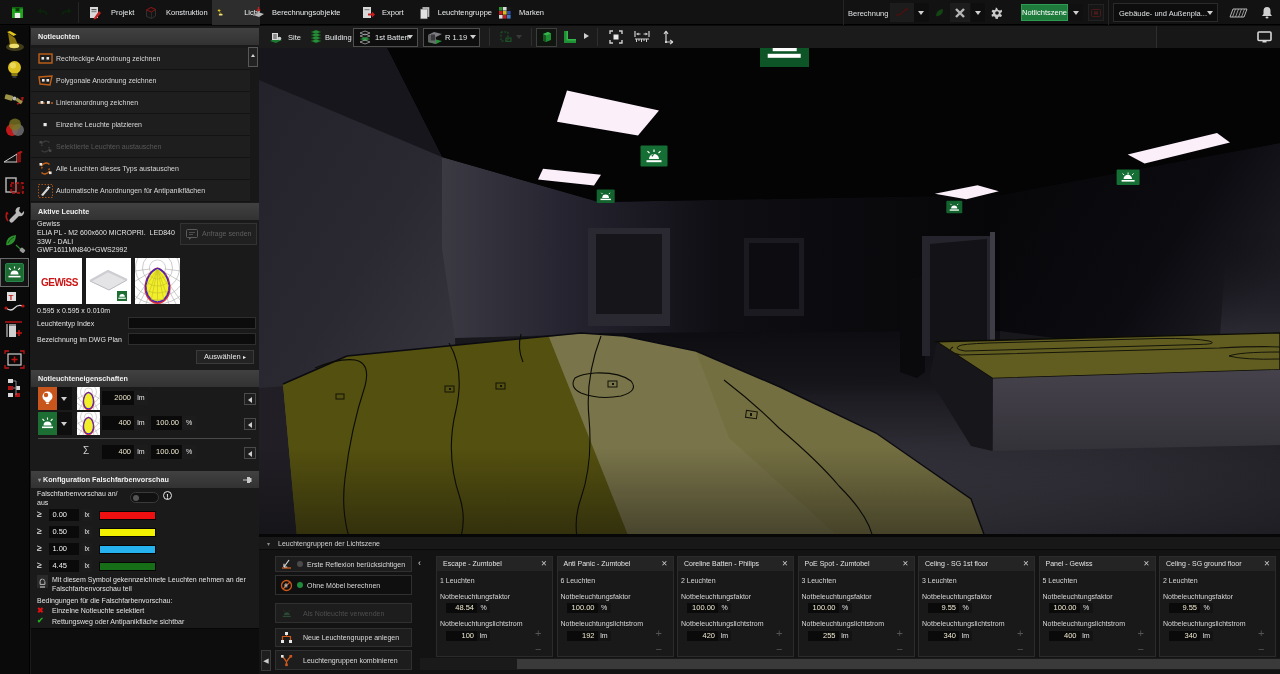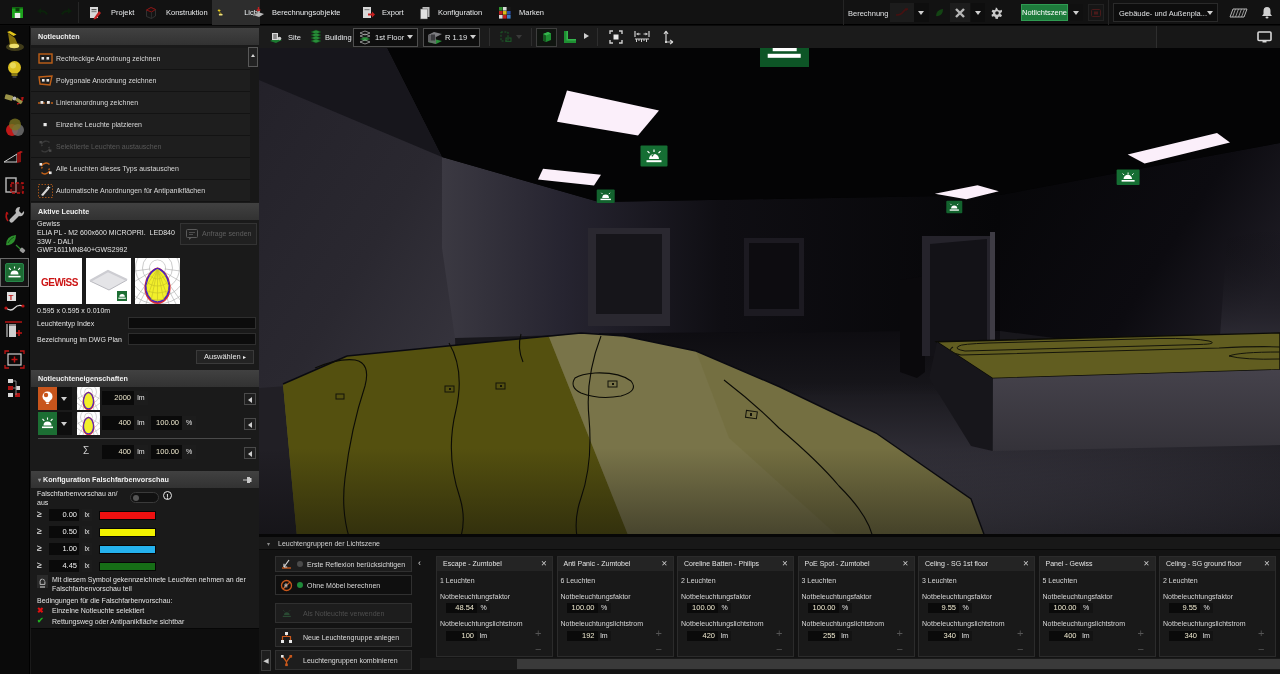--- a/index.html
+++ b/index.html
@@ -23,21 +23,21 @@
 #bpanel{position:absolute;left:259px;top:537px;width:1021px;height:137px;background:#131313}
 .card{position:absolute;top:19px;width:117px;height:101px;background:#191919;border:1px solid #2b2b2b}
 .cardhdr{height:14px;background:#242424;font-size:7px;color:#e4e4e4;line-height:14px;padding-left:6px;position:relative}
 .bbtn{position:absolute;left:16px;width:137px;background:#1d1d1d;border:1px solid #303030;font-size:7px;color:#dadada;display:flex;align-items:center}
 .dot{display:inline-block;width:6px;height:6px;border-radius:50%;margin-left:4px}
 .vfield{background:#0a0a0a;color:#ece6cc;font-size:7.5px;text-align:right;display:inline-block}
 .sqbtn{width:12px;height:12px;background:#1e1e1e;border:1px solid #4a4a4a}
 .sqbtn:after{content:"";position:absolute;left:3.2px;top:2.6px;border-top:3px solid transparent;border-bottom:3px solid transparent;border-right:4px solid #cfcfcf}
 .scalerow{position:absolute;left:7px;height:13px}
 .geq{position:absolute;left:0;top:0;color:#e8e8e8;font-size:9px}
-.sval{position:absolute;left:12px;top:0;width:30px;height:12px;background:#0a0a0a;color:#f2f2f2;font-size:7.5px;text-align:right;line-height:12px;padding-right:2px}
+.sval{position:absolute;left:12px;top:0;width:30px;height:12px;background:#0a0a0a;color:#f2f2f2;font-size:7.5px;text-align:right;line-height:12px;padding-right:12px}
 .sunit{position:absolute;left:45px;top:0;width:10px;height:12px;background:#1c1c1c;color:#e8e8e8;font-size:7px;text-align:center;line-height:12px}
 .swatch{position:absolute;left:62px;top:1.5px;width:57px;height:9px;border:1px solid #060606}
 .polarthumb{width:23px;height:23px;background:#fff}
 </style></head>
 <body>
 <div id="app">
 <div id="topbar">
  <svg class="abs" style="left:11px;top:6px" width="13" height="13" viewBox="0 0 13 13">
         <path d="M1 1h11v11H1z" fill="#1da31d"></path>
         <path d="M1 1h11v1.6H1z" fill="#126612"></path>
@@ -90,21 +90,21 @@
           <rect x="2.5" y="3" width="5" height="1.2" fill="#888"></rect>
           <path d="M6 7.5 L10 7.5 L10 5.5 L13 8.5 L10 11.5 L10 9.5 L6 9.5 Z" fill="#c81e1e"></path>
         </svg>
   <span style="margin-left:7px">Export</span>
       </div>
  <div class="tab" style="left:419px;width:73px">
   <svg width="12" height="14" viewBox="0 0 12 14">
           <rect x="3.5" y="1" width="7" height="10" fill="#bdbdbd"></rect>
           <rect x="1.5" y="3" width="7" height="10" fill="#e0e0e0" stroke="#555" stroke-width=".5"></rect>
         </svg>
-  <span style="margin-left:7px">Konfiguration</span>
+  <span style="margin-left:7px">Leuchtengruppe</span>
       </div>
  <div class="tab" style="left:498px;width:50px">
   <svg width="14" height="14" viewBox="0 0 14 14">
           <rect x="1" y="1" width="3.6" height="3.6" fill="#2d8f2d"></rect>
           <rect x="5" y="1" width="3.6" height="3.6" fill="#d8d8d8"></rect>
           <rect x="9" y="1" width="3.6" height="3.6" fill="#1a1a1a"></rect>
           <rect x="1" y="5" width="3.6" height="3.6" fill="#c02020"></rect>
           <rect x="5" y="5" width="3.6" height="3.6" fill="#d8b818"></rect>
           <rect x="9" y="5" width="3.6" height="3.6" fill="#2a4fa8"></rect>
           <rect x="1" y="9" width="3.6" height="3.6" fill="#d8d8d8"></rect>
@@ -440,21 +440,21 @@
         </g>
       </svg>
  <span class="abs" style="left:66px;top:7px">Building</span>
  <div class="abs" style="left:94px;top:1.5px;width:65px;height:19px;background:#0e0e0e;border:1px solid #4e4e4e"></div>
  <svg class="abs" style="left:99px;top:4px" width="14" height="15" viewBox="0 0 14 15">
         <path d="M2 3 L7 1 L12 3 L7 5 Z" fill="none" stroke="#bbb" stroke-width=".7"></path>
         <path d="M2 6 L7 4 L12 6 L7 8 Z" fill="none" stroke="#bbb" stroke-width=".7"></path>
         <path d="M2 9 L7 7 L12 9 L7 11 Z" fill="#2a8f3a" stroke="#0e4a18" stroke-width=".5"></path>
         <path d="M2 12 L7 10 L12 12 L7 14 Z" fill="none" stroke="#bbb" stroke-width=".7"></path>
       </svg>
- <span class="abs" style="left:116px;top:7px">1st Floor</span>
+ <span class="abs" style="left:116px;top:7px">1st Batten</span>
  <div class="abs" style="left:148px;top:9px;border-left:3px solid transparent;border-right:3px solid transparent;border-top:4px solid #cfcfcf"></div>
  <div class="abs" style="left:164px;top:1.5px;width:57px;height:19px;background:#0e0e0e;border:1px solid #4e4e4e"></div>
  <svg class="abs" style="left:167px;top:4px" width="17" height="15" viewBox="0 0 17 15">
         <path d="M2 12 L8 9 L16 11 L10 14 Z" fill="#2a8f3a"></path>
         <path d="M2 5 L2 12 L10 14 L10 7 Z" fill="#6e6e72" opacity=".85"></path>
         <path d="M2 5 L8 2 L16 4 L10 7 Z" fill="#8a8a8e" opacity=".9"></path>
         <rect x="5" y="4.5" width="4" height="6" fill="#3a3a3e"></rect>
       </svg>
  <span class="abs" style="left:186px;top:7px">R 1.19</span>
  <div class="abs" style="left:211px;top:9px;border-left:3px solid transparent;border-right:3px solid transparent;border-top:4px solid #cfcfcf"></div>

